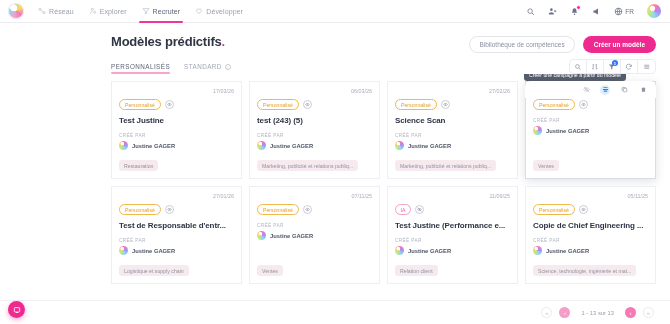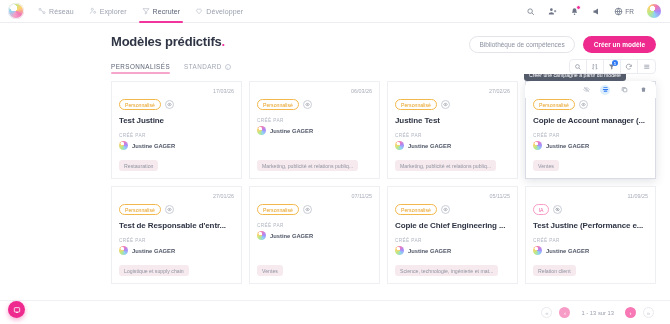--- a/index.html
+++ b/index.html
@@ -429,20 +429,21 @@
       <div class="card-date">06/03/26</div>
       <div class="card-badges">
         <span class="pill">Personnalisé</span>
         <span class="eye-badge">
           <svg viewBox="0 0 24 24" fill="none" stroke="currentColor" stroke-width="2.2">
               <path d="M2 12s4-6 10-6 10 6 10 6-4 6-10 6S2 12 2 12z"></path>
               <circle cx="12" cy="12" r="2.6"></circle>
             </svg>
         </span>
       </div>
+      <div class="card-title">test (243) (5)</div>
       <div class="card-by-label">CRÉÉ PAR</div>
       <div class="card-by">
         <span class="av"></span>
         <span class="av-name">Justine GAGER</span>
       </div>
       <div class="card-tags">
         <span class="tag">Marketing, publicité et relations publiq...</span>
       </div>
     </div>
 
@@ -450,21 +451,21 @@
       <div class="card-date">27/02/26</div>
       <div class="card-badges">
         <span class="pill">Personnalisé</span>
         <span class="eye-badge">
           <svg viewBox="0 0 24 24" fill="none" stroke="currentColor" stroke-width="2.2">
               <path d="M2 12s4-6 10-6 10 6 10 6-4 6-10 6S2 12 2 12z"></path>
               <circle cx="12" cy="12" r="2.6"></circle>
             </svg>
         </span>
       </div>
-      <div class="card-title">Justine Test</div>
+      <div class="card-title">Science Scan</div>
       <div class="card-by-label">CRÉÉ PAR</div>
       <div class="card-by">
         <span class="av"></span>
         <span class="av-name">Justine GAGER</span>
       </div>
       <div class="card-tags">
         <span class="tag">Marketing, publicité et relations publiq...</span>
       </div>
     </div>
 
@@ -500,21 +501,20 @@
       <div class="card-date"></div>
       <div class="card-badges">
         <span class="pill">Personnalisé</span>
         <span class="eye-badge">
           <svg viewBox="0 0 24 24" fill="none" stroke="currentColor" stroke-width="2.2">
               <path d="M2 12s4-6 10-6 10 6 10 6-4 6-10 6S2 12 2 12z"></path>
               <circle cx="12" cy="12" r="2.6"></circle>
             </svg>
         </span>
       </div>
-      <div class="card-title">Copie de Account manager (...</div>
       <div class="card-by-label">CRÉÉ PAR</div>
       <div class="card-by">
         <span class="av"></span>
         <span class="av-name">Justine GAGER</span>
       </div>
       <div class="card-tags">
         <span class="tag">Ventes</span>
       </div>
     </div>
 
@@ -555,61 +555,61 @@
       <div class="card-by">
         <span class="av"></span>
         <span class="av-name">Justine GAGER</span>
       </div>
       <div class="card-tags">
         <span class="tag">Ventes</span>
       </div>
     </div>
 
     <div class="card">
+      <div class="card-date">11/09/25</div>
+      <div class="card-badges">
+        <span class="pill ia">IA</span>
+        <span class="eye-badge">
+          <svg viewBox="0 0 24 24" fill="none" stroke="currentColor" stroke-width="2.2">
+              <path d="M2 12s4-6 10-6 10 6 10 6-4 6-10 6S2 12 2 12z"></path>
+              <circle cx="12" cy="12" r="2.6"></circle>
+              <path d="M3 3l18 18"></path>
+            </svg>
+        </span>
+      </div>
+      <div class="card-title">Test Justine (Performance e...</div>
+      <div class="card-by-label">CRÉÉ PAR</div>
+      <div class="card-by">
+        <span class="av"></span>
+        <span class="av-name">Justine GAGER</span>
+      </div>
+      <div class="card-tags">
+        <span class="tag">Relation client</span>
+      </div>
+    </div>
+
+    <div class="card">
       <div class="card-date">05/11/25</div>
       <div class="card-badges">
         <span class="pill">Personnalisé</span>
         <span class="eye-badge">
           <svg viewBox="0 0 24 24" fill="none" stroke="currentColor" stroke-width="2.2">
               <path d="M2 12s4-6 10-6 10 6 10 6-4 6-10 6S2 12 2 12z"></path>
               <circle cx="12" cy="12" r="2.6"></circle>
             </svg>
         </span>
       </div>
       <div class="card-title">Copie de Chief Engineering ...</div>
       <div class="card-by-label">CRÉÉ PAR</div>
       <div class="card-by">
         <span class="av"></span>
         <span class="av-name">Justine GAGER</span>
       </div>
       <div class="card-tags">
         <span class="tag">Science, technologie, ingénierie et mat...</span>
-      </div>
-    </div>
-
-    <div class="card">
-      <div class="card-date">11/09/25</div>
-      <div class="card-badges">
-        <span class="pill ia">IA</span>
-        <span class="eye-badge">
-          <svg viewBox="0 0 24 24" fill="none" stroke="currentColor" stroke-width="2.2">
-              <path d="M2 12s4-6 10-6 10 6 10 6-4 6-10 6S2 12 2 12z"></path>
-              <circle cx="12" cy="12" r="2.6"></circle>
-              <path d="M3 3l18 18"></path>
-            </svg>
-        </span>
-      </div>
-      <div class="card-title">Test Justine (Performance e...</div>
-      <div class="card-by-label">CRÉÉ PAR</div>
-      <div class="card-by">
-        <span class="av"></span>
-        <span class="av-name">Justine GAGER</span>
-      </div>
-      <div class="card-tags">
-        <span class="tag">Relation client</span>
       </div>
     </div>
 
   </div>
 
   <div class="footer">
     <span class="pg ghost">«</span>
     <span class="pg solid">‹</span>
     <span class="pg-label">1 - 13 sur 13</span>
     <span class="pg solid strong">›</span>

